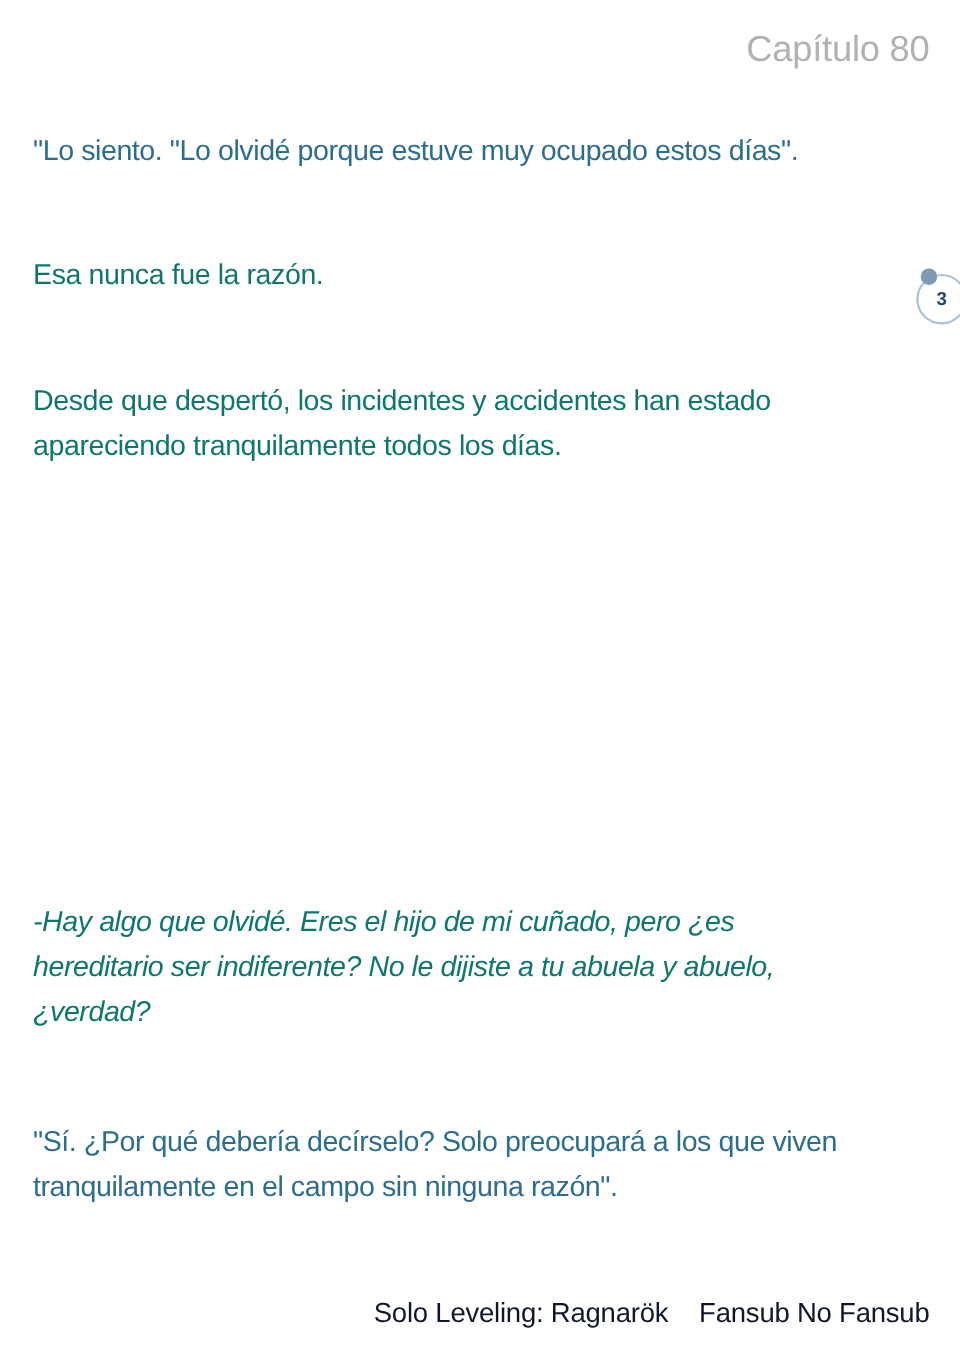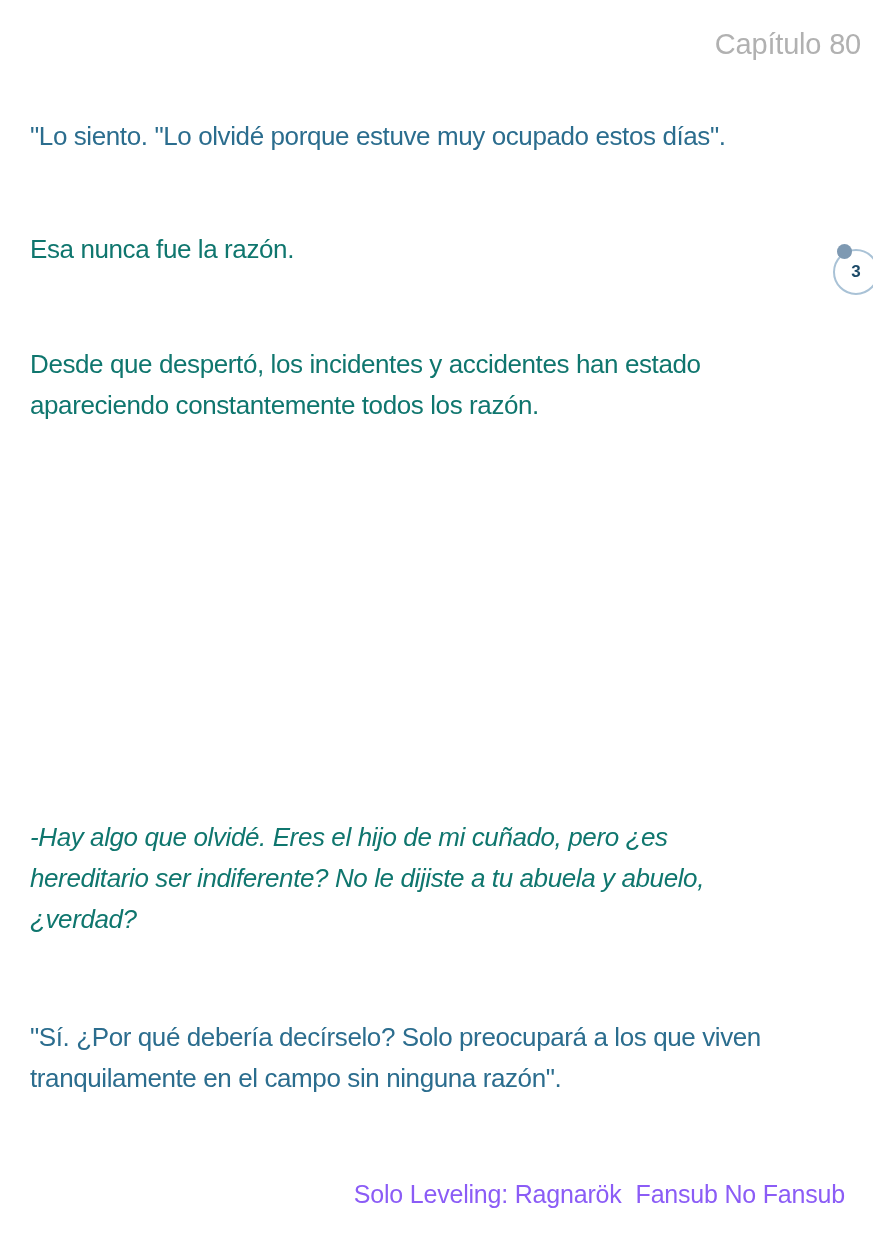--- a/index.html
+++ b/index.html
@@ -11,22 +11,22 @@
     position: relative;
     width: 873px;
     height: 1240px;
     background: #ffffff;
     overflow: hidden;
     font-family: "Liberation Sans", sans-serif;
   }
   .chapter-header {
     position: absolute;
     top: 28px;
-    right: 12px;
-    font-size: 29px;
+    right: 28px;
+    font-size: 33px;
     line-height: 32px;
     color: #b1b1b1;
     letter-spacing: -0.2px;
     white-space: nowrap;
     margin-left: 36px;
   }
   .para {
     position: absolute;
     left: 30px;
     width: 812px;
@@ -82,41 +82,41 @@
     width: 15px;
     height: 15px;
     border-radius: 50%;
     background: #7e99b2;
   }
   .footer {
     position: absolute;
     top: 1178px;
     right: 28px;
     display: flex;
-    gap: 14px;
+    gap: 28px;
     font-size: 25px;
     line-height: 32px;
-    color: #8b5cf6;
+    color: #0f172a;
     letter-spacing: -0.2px;
     white-space: nowrap;
   }
 </style>
 </head>
 <body>
 
 <div class="page">
 
   <div class="chapter-header">Capítulo 80</div>
 
   <div class="para dialogue p1">"Lo siento. "Lo olvidé porque estuve muy ocupado estos días".</div>
 
   <div class="para p2">Esa nunca fue la razón.</div>
 
   <div class="para p3">Desde que despertó, los incidentes y accidentes han estado
-apareciendo constantemente todos los razón.</div>
+apareciendo tranquilamente todos los días.</div>
 
 
 
   <div class="para thought p6">-Hay algo que olvidé. Eres el hijo de mi cuñado, pero ¿es
 hereditario ser indiferente? No le dijiste a tu abuela y abuelo,
 ¿verdad?</div>
 
   <div class="para dialogue p7">"Sí. ¿Por qué debería decírselo? Solo preocupará a los que viven
 tranquilamente en el campo sin ninguna razón".</div>
 

